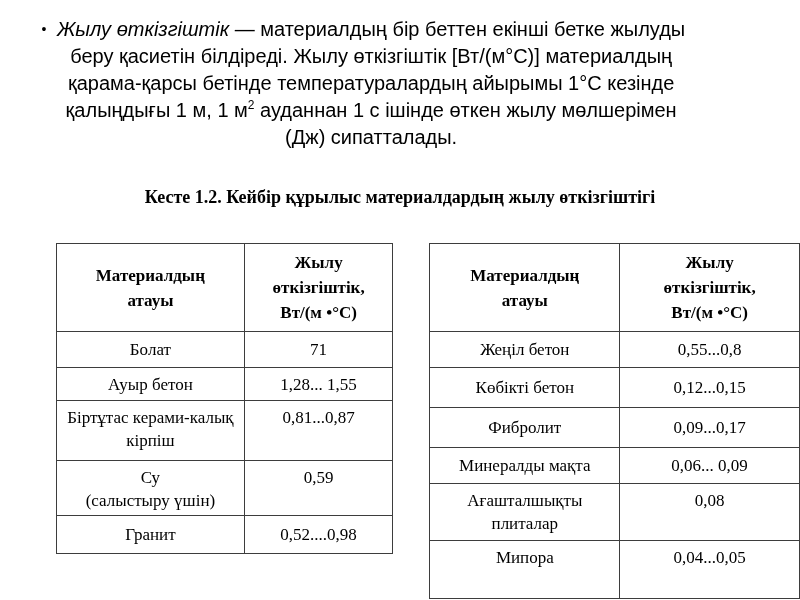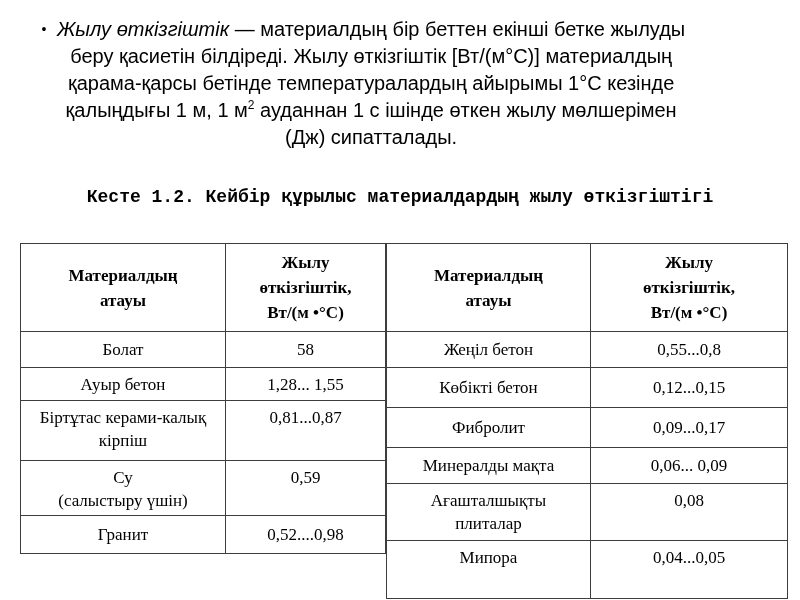--- a/index.html
+++ b/index.html
@@ -37,39 +37,40 @@
   }
   .term { font-style: italic; }
   .intro-text sup { font-size: 12px; line-height: 0; }
 
   
   .caption {
     position: absolute;
     left: 0; top: 187px;
     width: 800px;
     text-align: center;
-    font-family: Liberation Mono, monospace;
+    font-family: Liberation Serif, serif;
     font-size: 18px;
     font-weight: bold;
     color: #000;
   }
 
   
   .table-wrap {
     position: absolute;
     left: 20px; top: 243px;
     display: flex;
     align-items: flex-start;
   }
   table {
     border-collapse: collapse;
     table-layout: fixed;
     font-family: "Liberation Serif", serif;
     font-size: 17px;
     color: #000;
+    margin-left: 36px;
   }
   th, td {
     border: 1px solid #3d3d3d;
     text-align: center;
     vertical-align: middle;
     padding: 2px 6px;
     white-space: pre-line;
     line-height: 23px;
     overflow: hidden;
   }
@@ -108,21 +109,21 @@
         <th>Материалдың
 атауы</th>
         <th>Жылу
 өткізгіштік,
 Вт/(м •°С)</th>
       </tr>
     </thead>
     <tbody>
       <tr style="height:36px">
         <td>Болат</td>
-        <td>58</td>
+        <td>71</td>
       </tr>
       <tr style="height:33px">
         <td>Ауыр бетон</td>
         <td>1,28... 1,55</td>
       </tr>
       <tr style="height:60px" class="vtop">
         <td>Біртұтас керами-калық
 кірпіш</td>
         <td>0,81...0,87</td>
       </tr>

